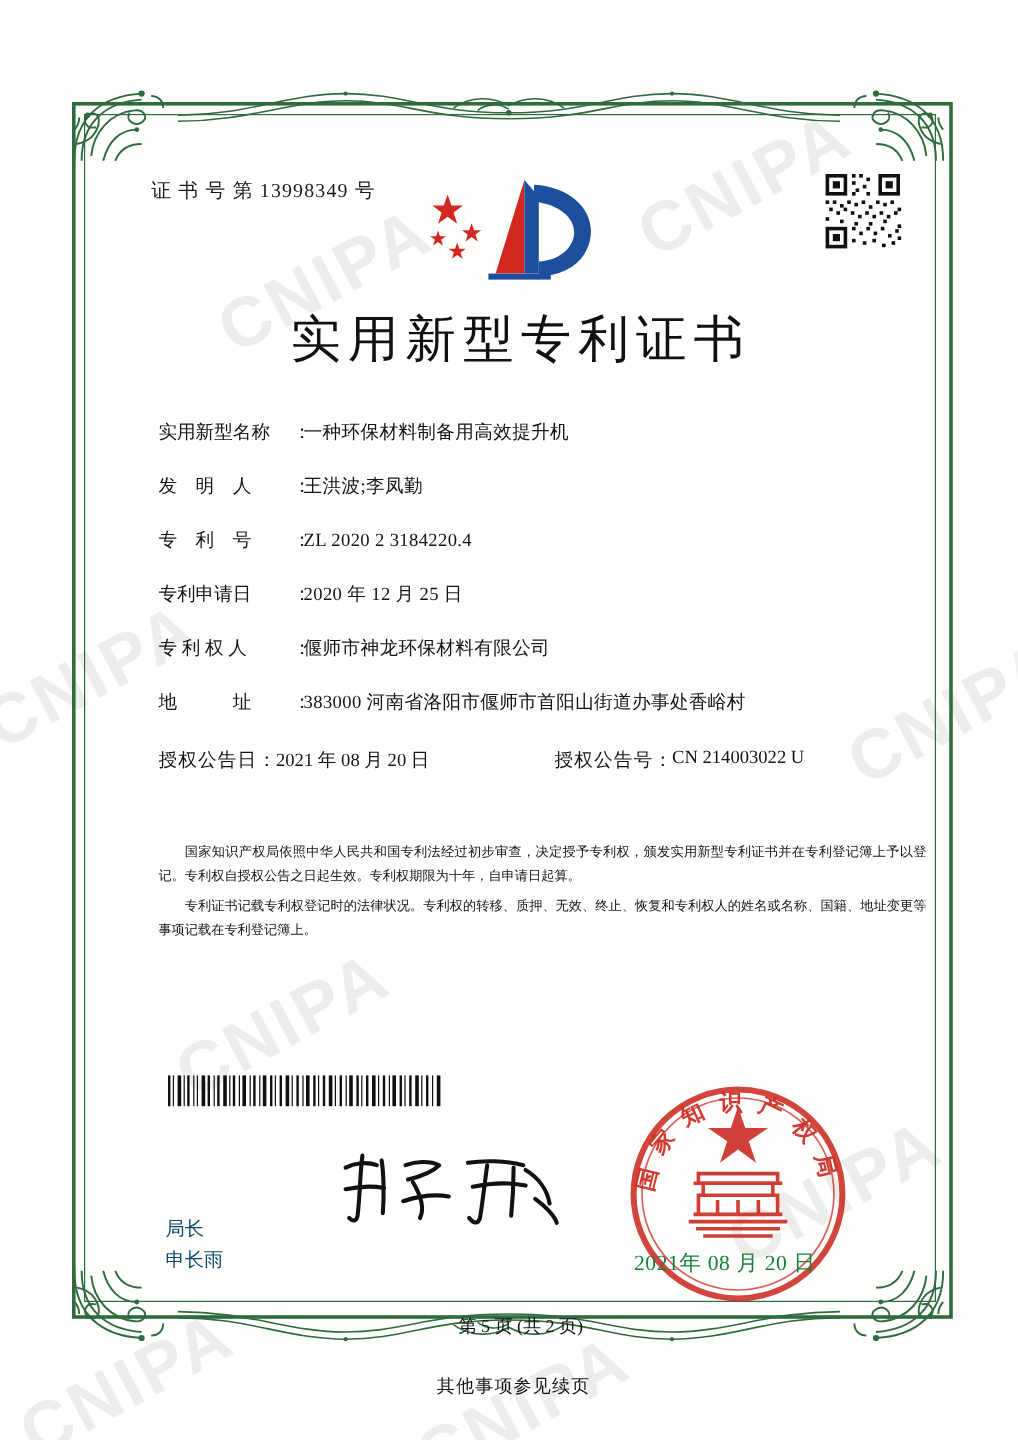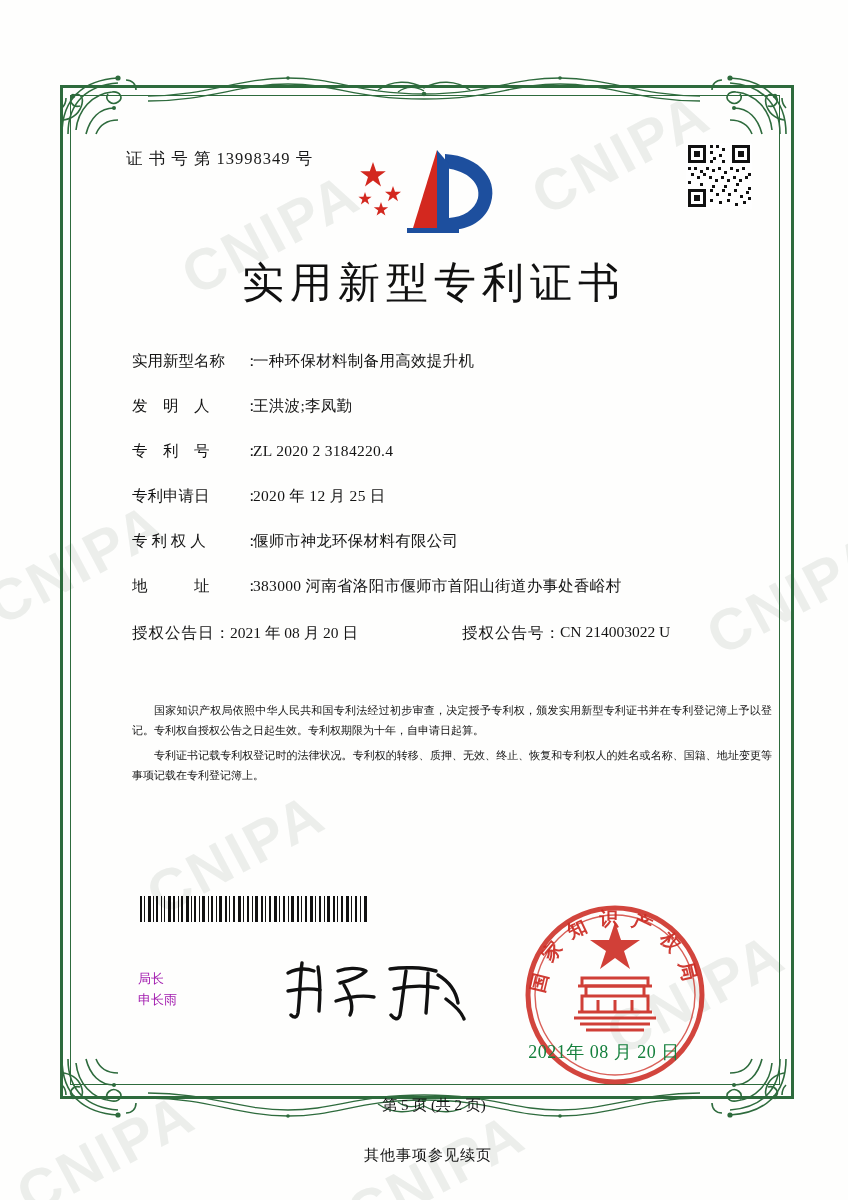--- a/index.html
+++ b/index.html
@@ -191,24 +191,24 @@
     position: absolute;
     left: 120px;
     top: 896px;
     width: 228px;
     height: 26px;
   }
 
   .sign-block {
     position: absolute;
     left: 118px;
-    top: 968px;
-    font-size: 13px;
+    top: 1012px;
+    font-size: 16px;
     line-height: 1.65;
-    color: #a21caf;
+    color: #0c4a6e;
   }
 
   .signature {
     position: absolute;
     left: 258px;
     top: 955px;
     width: 200px;
     height: 70px;
   }
 

